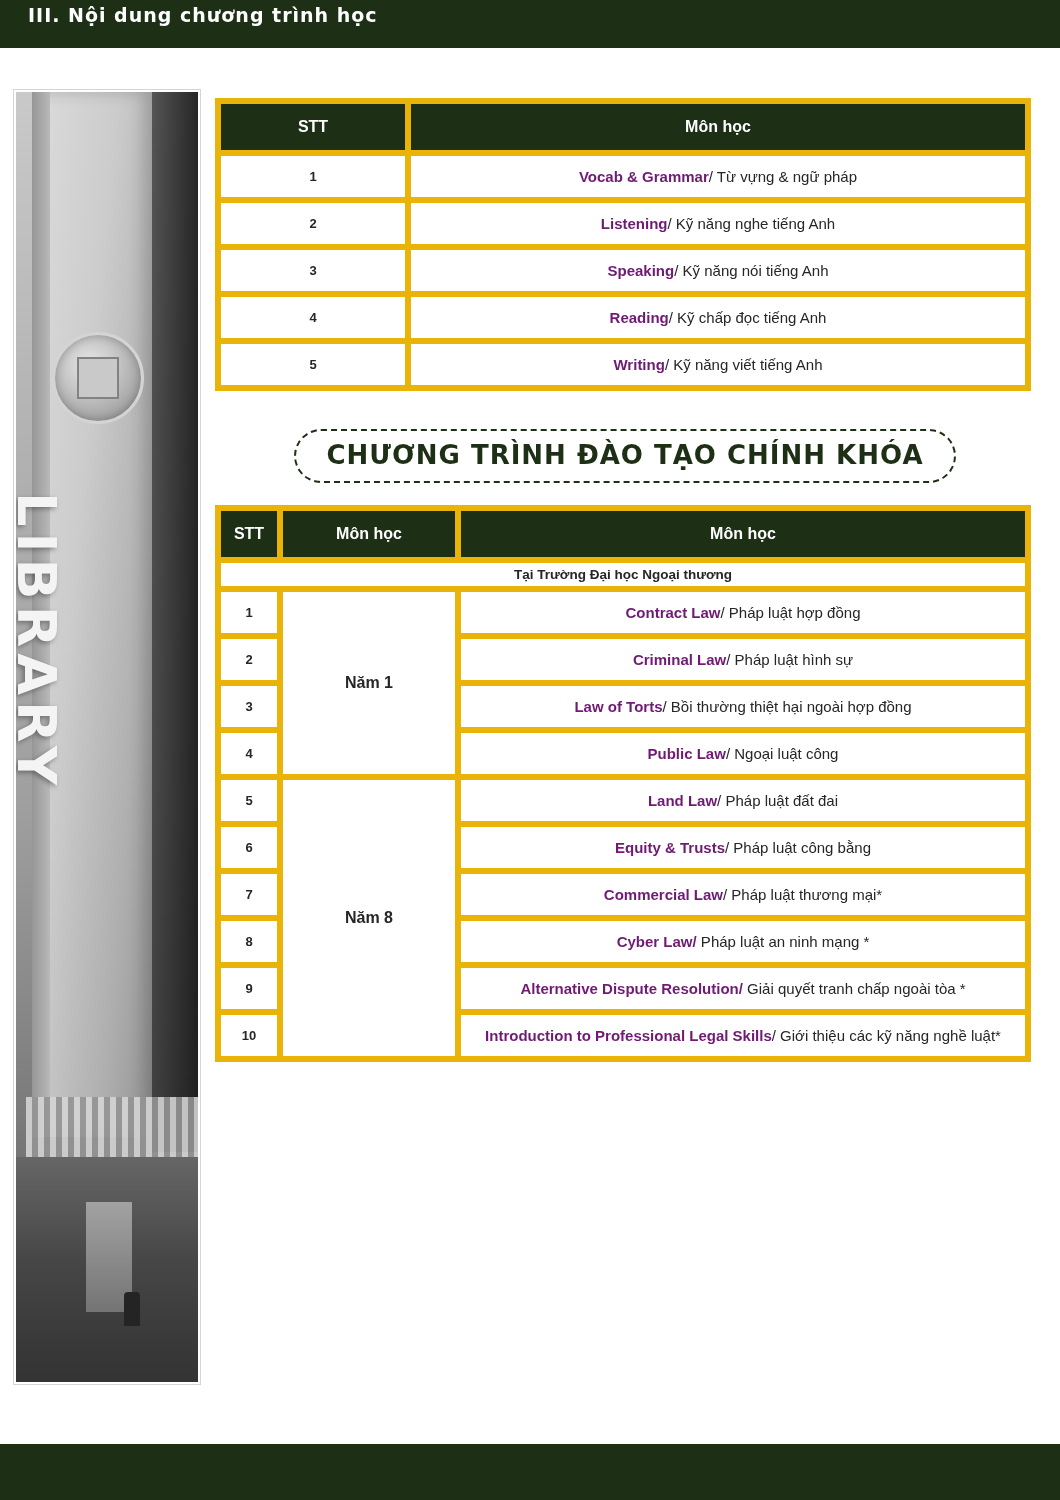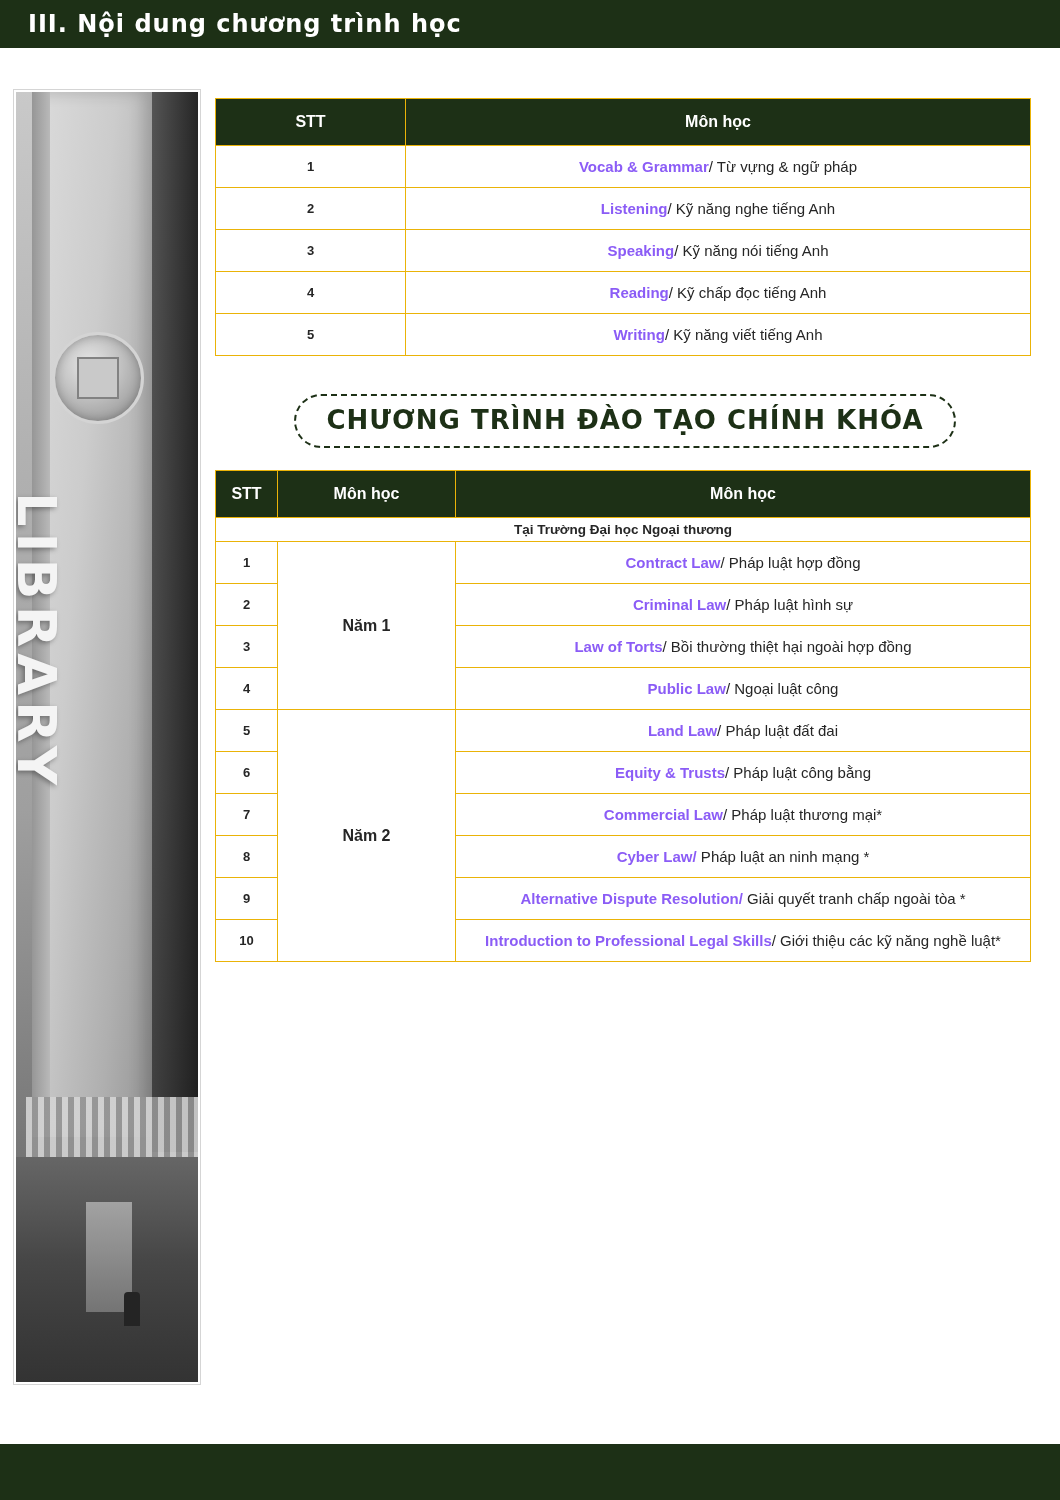--- a/index.html
+++ b/index.html
@@ -19,25 +19,25 @@
   .top-bar {
     position: absolute;
     top: 0; left: 0;
     width: 1060px;
     height: 48px;
     background: #1d3016;
   }
   .top-bar .section-title {
     position: absolute;
     left: 28px;
-    top: 10px;
+    top: 4px;
     color: #ffffff;
     font-family: "DejaVu Sans", sans-serif;
     font-weight: bold;
-    font-size: 24px;
+    font-size: 19px;
     letter-spacing: 1px;
   }
 
   
   .bottom-bar {
     position: absolute;
     bottom: 0; left: 0;
     width: 1060px;
     height: 56px;
     background: #1d3016;
@@ -165,42 +165,42 @@
     letter-spacing: .3px;
   }
 
   
   table {
     border-collapse: collapse;
     width: 816px;
     table-layout: fixed;
   }
   table, th, td {
-    border: 1px solid #eab308;
+    border: 6px solid #eab308;
   }
   th {
     background: #1d3016;
     color: #ffffff;
     font-size: 16px;
     font-weight: bold;
     padding: 14px 6px;
     font-family: "Liberation Sans", sans-serif;
   }
   td {
     padding: 12px 8px;
     font-size: 15px;
     color: #262626;
     text-align: center;
     vertical-align: middle;
   }
   td.stt {
     font-weight: bold;
     font-size: 13px;
   }
-  td b { color: #8b5cf6; }
+  td b { color: #701a75; }
   .sub-row td {
     font-weight: bold;
     font-size: 13.5px;
     padding: 4px 8px;
   }
   .year-cell {
     font-weight: bold;
     font-size: 16px;
   }
   #lang-table { margin-top: 18px; }
@@ -304,21 +304,21 @@
         <tr>
           <td class="stt">3</td>
           <td><b>Law of Torts</b><span>/ Bồi thường thiệt hại ngoài hợp đồng</span></td>
         </tr>
         <tr>
           <td class="stt">4</td>
           <td><b>Public Law</b><span>/ Ngoại luật công</span></td>
         </tr>
         <tr>
           <td class="stt">5</td>
-          <td class="year-cell" rowspan="6">Năm 2</td>
+          <td class="year-cell" rowspan="6">Năm 8</td>
           <td><b>Land Law</b><span>/ Pháp luật đất đai</span></td>
         </tr>
         <tr>
           <td class="stt">6</td>
           <td><b>Equity &amp; Trusts</b><span>/ Pháp luật công bằng</span></td>
         </tr>
         <tr>
           <td class="stt">7</td>
           <td><b>Commercial Law</b><span>/ Pháp luật thương mại*</span></td>
         </tr>

